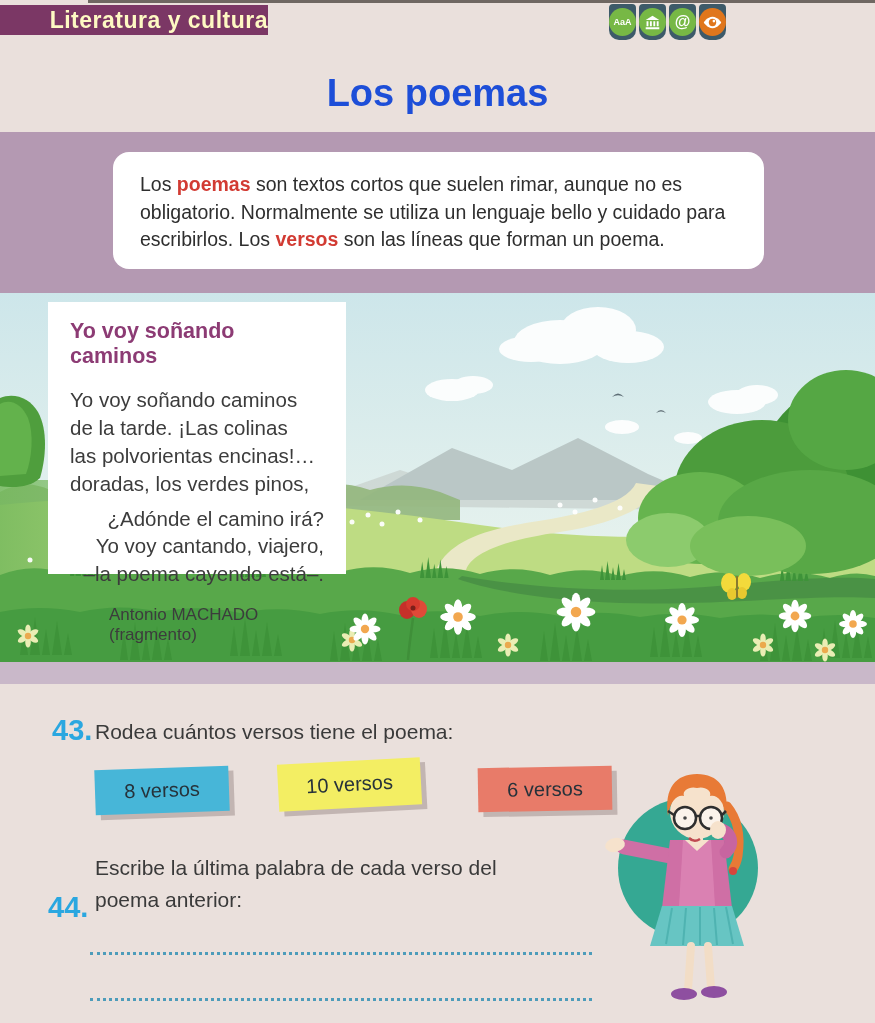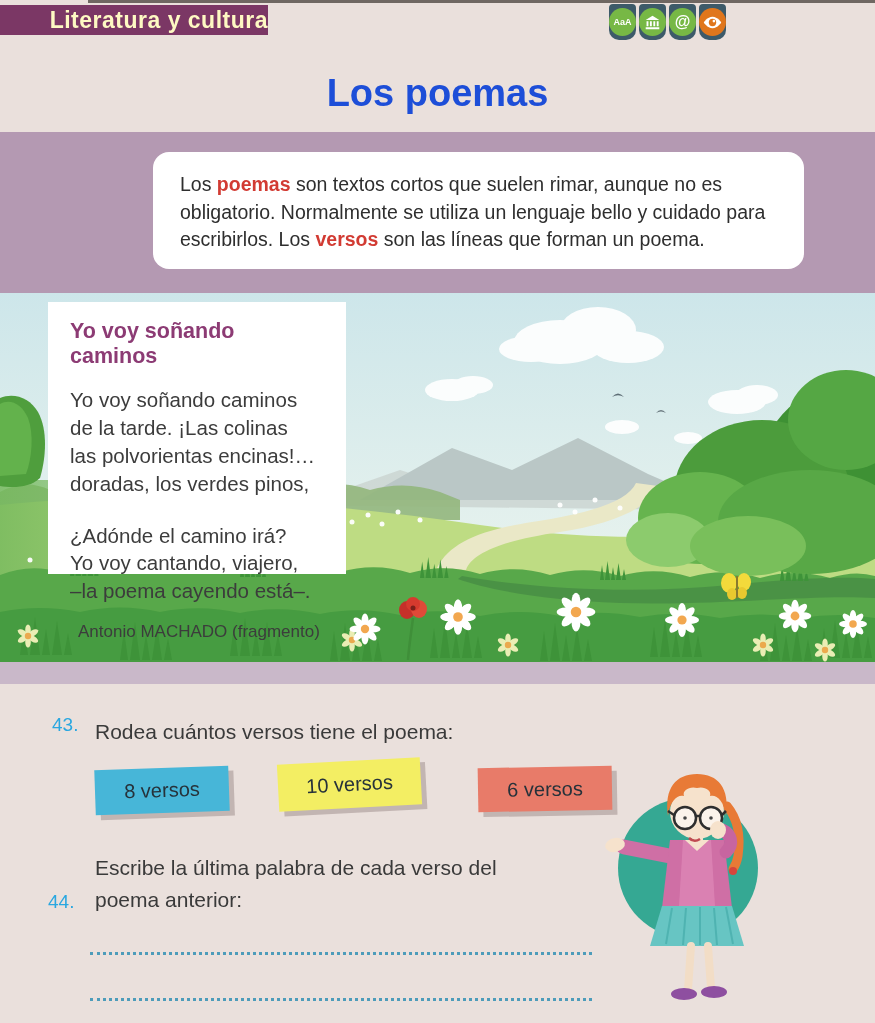--- a/index.html
+++ b/index.html
@@ -15,31 +15,31 @@
   .bubble{width:28px;height:28px;border-radius:50%;background:#77b845;color:#fff;font-weight:bold;
         display:flex;align-items:center;justify-content:center;}
   .bubble.orange{background:#e0761c;}
   .bubble.textsize{font-size:9px;}
   .bubble.at{font-size:16px;}
   .page-title{position:absolute;top:72px;left:0;width:100%;text-align:center;
         font-size:38px;font-weight:bold;color:#1d4ed8;}
   .band{position:absolute;left:0;top:132px;width:875px;height:161px;background:#b499b2;}
   .def-box{position:absolute;left:113px;top:152px;width:651px;height:117px;background:#fff;
         border-radius:16px;box-sizing:border-box;padding:19px 27px;
-        font-size:19.5px;line-height:1.42;color:#2e2e2e;margin-left:40px;}
+        font-size:19.5px;line-height:1.42;color:#2e2e2e;}
   .red-term{color:#d23b33;font-weight:bold;}
   .scene{position:absolute;left:0;top:293px;width:875px;height:369px;display:block;}
   .bottom-strip{position:absolute;left:0;top:662px;width:875px;height:22px;background:#c9b8c9;}
   .poem-card{position:absolute;left:48px;top:302px;width:298px;height:272px;background:#fff;
         box-sizing:border-box;padding:17px 22px;}
   .poem-title{color:#8c3b74;font-weight:bold;font-size:21.5px;margin-bottom:17px;}
   .poem-line{font-size:20.5px;color:#3c3c3c;line-height:1.36;}
-  .stanza2{margin-top:24px;}
-  .poem-author{margin-top:17px;font-size:17px;color:#3c3c3c;padding-left:8px;}
-  .q-num{position:absolute;font-size:19px;font-weight:normal;color:#2aa7e0;}
+  .stanza2{margin-top:7px;text-align:right;}
+  .poem-author{margin-top:17px;font-size:17px;color:#3c3c3c;padding-left:8px;margin-left:31px;}
+  .q-num{position:absolute;font-size:29px;font-weight:bold;color:#2aa7e0;}
   .q-text{position:absolute;font-size:21px;color:#3a3a3a;line-height:1.5;}
   #q43-num{left:52px;top:714px;}
   #q43-text{left:95px;top:716px;}
   #q44-num{left:48px;top:850px;margin-top:41px;}
   #q44-text{left:95px;top:852px;width:470px;}
   .sticky{position:absolute;display:flex;align-items:center;justify-content:center;
         font-size:20px;color:#26323a;box-shadow:5px 5px 0 rgba(120,100,100,.35);cursor:pointer;}
   .sticky.blue{left:95px;top:768px;width:134px;height:45px;background:#47b6d8;transform:rotate(-2deg);}
   .sticky.yellow{left:278px;top:761px;width:143px;height:47px;background:#f3ee63;transform:rotate(-3deg);}
   .sticky.salmon{left:478px;top:767px;width:134px;height:44px;background:#e87b69;transform:rotate(-1deg);}

